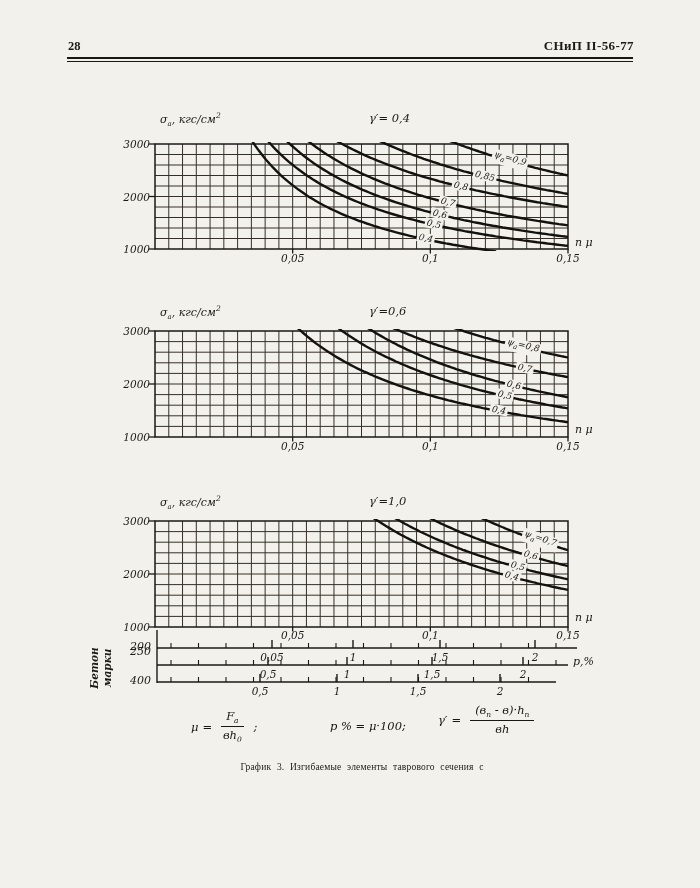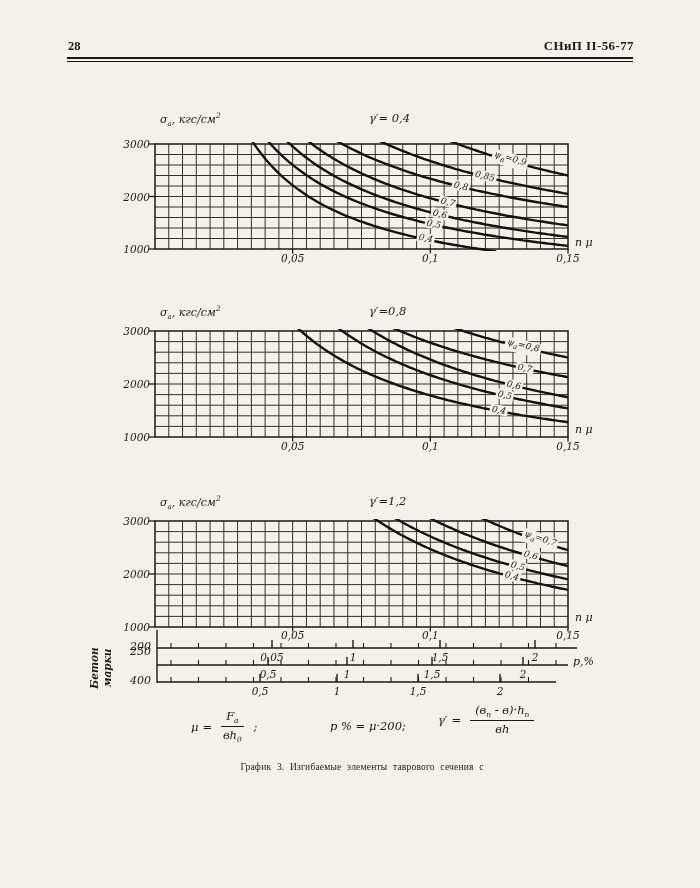--- a/index.html
+++ b/index.html
@@ -284,35 +284,35 @@
       <div class="xlab" style="left: 568px; top: 252px;">0,15</div>
       <div class="axlab" style="left: 575px; top: 236px;">n μ</div>
       <div class="clbl" style="left: 510.18px; top: 160.058px; transform: translate(-50%, -50%) rotate(15.9deg);"><span>ψ</span><sub>a</sub><span>=0,9</span></div>
       <div class="clbl" style="left: 485.4px; top: 175.889px; transform: translate(-50%, -50%) rotate(13.9deg);">0,85</div>
       <div class="clbl" style="left: 460.62px; top: 185.72px; transform: translate(-50%, -50%) rotate(13.6deg);">0,8</div>
       <div class="clbl" style="left: 448.23px; top: 202.033px; transform: translate(-50%, -50%) rotate(14.2deg);">0,7</div>
       <div class="clbl" style="left: 439.97px; top: 213.706px; transform: translate(-50%, -50%) rotate(13.6deg);">0,6</div>
       <div class="clbl" style="left: 434.463px; top: 223.924px; transform: translate(-50%, -50%) rotate(12.6deg);">0,5</div>
       <div class="clbl" style="left: 426.203px; top: 238.496px; transform: translate(-50%, -50%) rotate(12deg);">0,4</div>
       <div class="stitle" style="left: 160px; top: 304px;"><span>σ</span><sub>a</sub><span>, кгс/см</span><sup>2</sup></div>
-      <div class="ctitle" style="left: 369px; top: 304px;">γ′=0,8</div>
+      <div class="ctitle" style="left: 369px; top: 304px;">γ′=0,6</div>
       <div class="ylab" style="left: 116px; top: 325px;">3000</div>
       <div class="ylab" style="left: 116px; top: 378px;">2000</div>
       <div class="ylab" style="left: 116px; top: 431px;">1000</div>
       <div class="xlab" style="left: 292.667px; top: 440px;">0,05</div>
       <div class="xlab" style="left: 430.333px; top: 440px;">0,1</div>
       <div class="xlab" style="left: 568px; top: 440px;">0,15</div>
       <div class="axlab" style="left: 575px; top: 423px;">n μ</div>
       <div class="clbl" style="left: 522.57px; top: 346.504px; transform: translate(-50%, -50%) rotate(13.6deg);"><span>ψ</span><sub>a</sub><span>=0,8</span></div>
       <div class="clbl" style="left: 525.323px; top: 367.735px; transform: translate(-50%, -50%) rotate(12.1deg);">0,7</div>
       <div class="clbl" style="left: 514.31px; top: 384.731px; transform: translate(-50%, -50%) rotate(13.7deg);">0,6</div>
       <div class="clbl" style="left: 504.673px; top: 395.087px; transform: translate(-50%, -50%) rotate(12.8deg);">0,5</div>
       <div class="clbl" style="left: 499.167px; top: 410.239px; transform: translate(-50%, -50%) rotate(10.6deg);">0,4</div>
       <div class="stitle" style="left: 160px; top: 494px;"><span>σ</span><sub>a</sub><span>, кгс/см</span><sup>2</sup></div>
-      <div class="ctitle" style="left: 369px; top: 494px;">γ′=1,2</div>
+      <div class="ctitle" style="left: 369px; top: 494px;">γ′=1,0</div>
       <div class="ylab" style="left: 116px; top: 515px;">3000</div>
       <div class="ylab" style="left: 116px; top: 568px;">2000</div>
       <div class="ylab" style="left: 116px; top: 621px;">1000</div>
       <div class="xlab" style="left: 292.667px; top: 629px;">0,05</div>
       <div class="xlab" style="left: 430.333px; top: 629px;">0,1</div>
       <div class="xlab" style="left: 568px; top: 629px;">0,15</div>
       <div class="axlab" style="left: 575px; top: 611px;">n μ</div>
       <div class="clbl" style="left: 540.467px; top: 540.424px; transform: translate(-50%, -50%) rotate(18.7deg);"><span>ψ</span><sub>a</sub><span>=0,7</span></div>
       <div class="clbl" style="left: 530.83px; top: 555.378px; transform: translate(-50%, -50%) rotate(15.9deg);">0,6</div>
       <div class="clbl" style="left: 518.44px; top: 566.382px; transform: translate(-50%, -50%) rotate(15.2deg);">0,5</div>
@@ -344,21 +344,21 @@
     <span>μ</span>
     <span style="margin:0 4px;">=</span>
     <span class="frac">
       <span class="num"><span>F</span><sub>a</sub></span>
       <span class="den"><span>вh</span><sub>0</sub></span>
     </span>
     <span class="semi">;</span>
   </div>
 
   <div class="formula" style="left:330px;top:719px;">
-    <span>p % = μ·200;</span>
+    <span>p % = μ·100;</span>
   </div>
 
   <div class="formula" style="left:438px;top:703px;">
     <span>γ′</span>
     <span style="margin:0 4px;">=</span>
     <span class="frac">
       <span class="num"><span>(в</span><sub>п</sub><span> - в)·h</span><sub>п</sub></span>
       <span class="den">вh</span>
     </span>
   </div>

